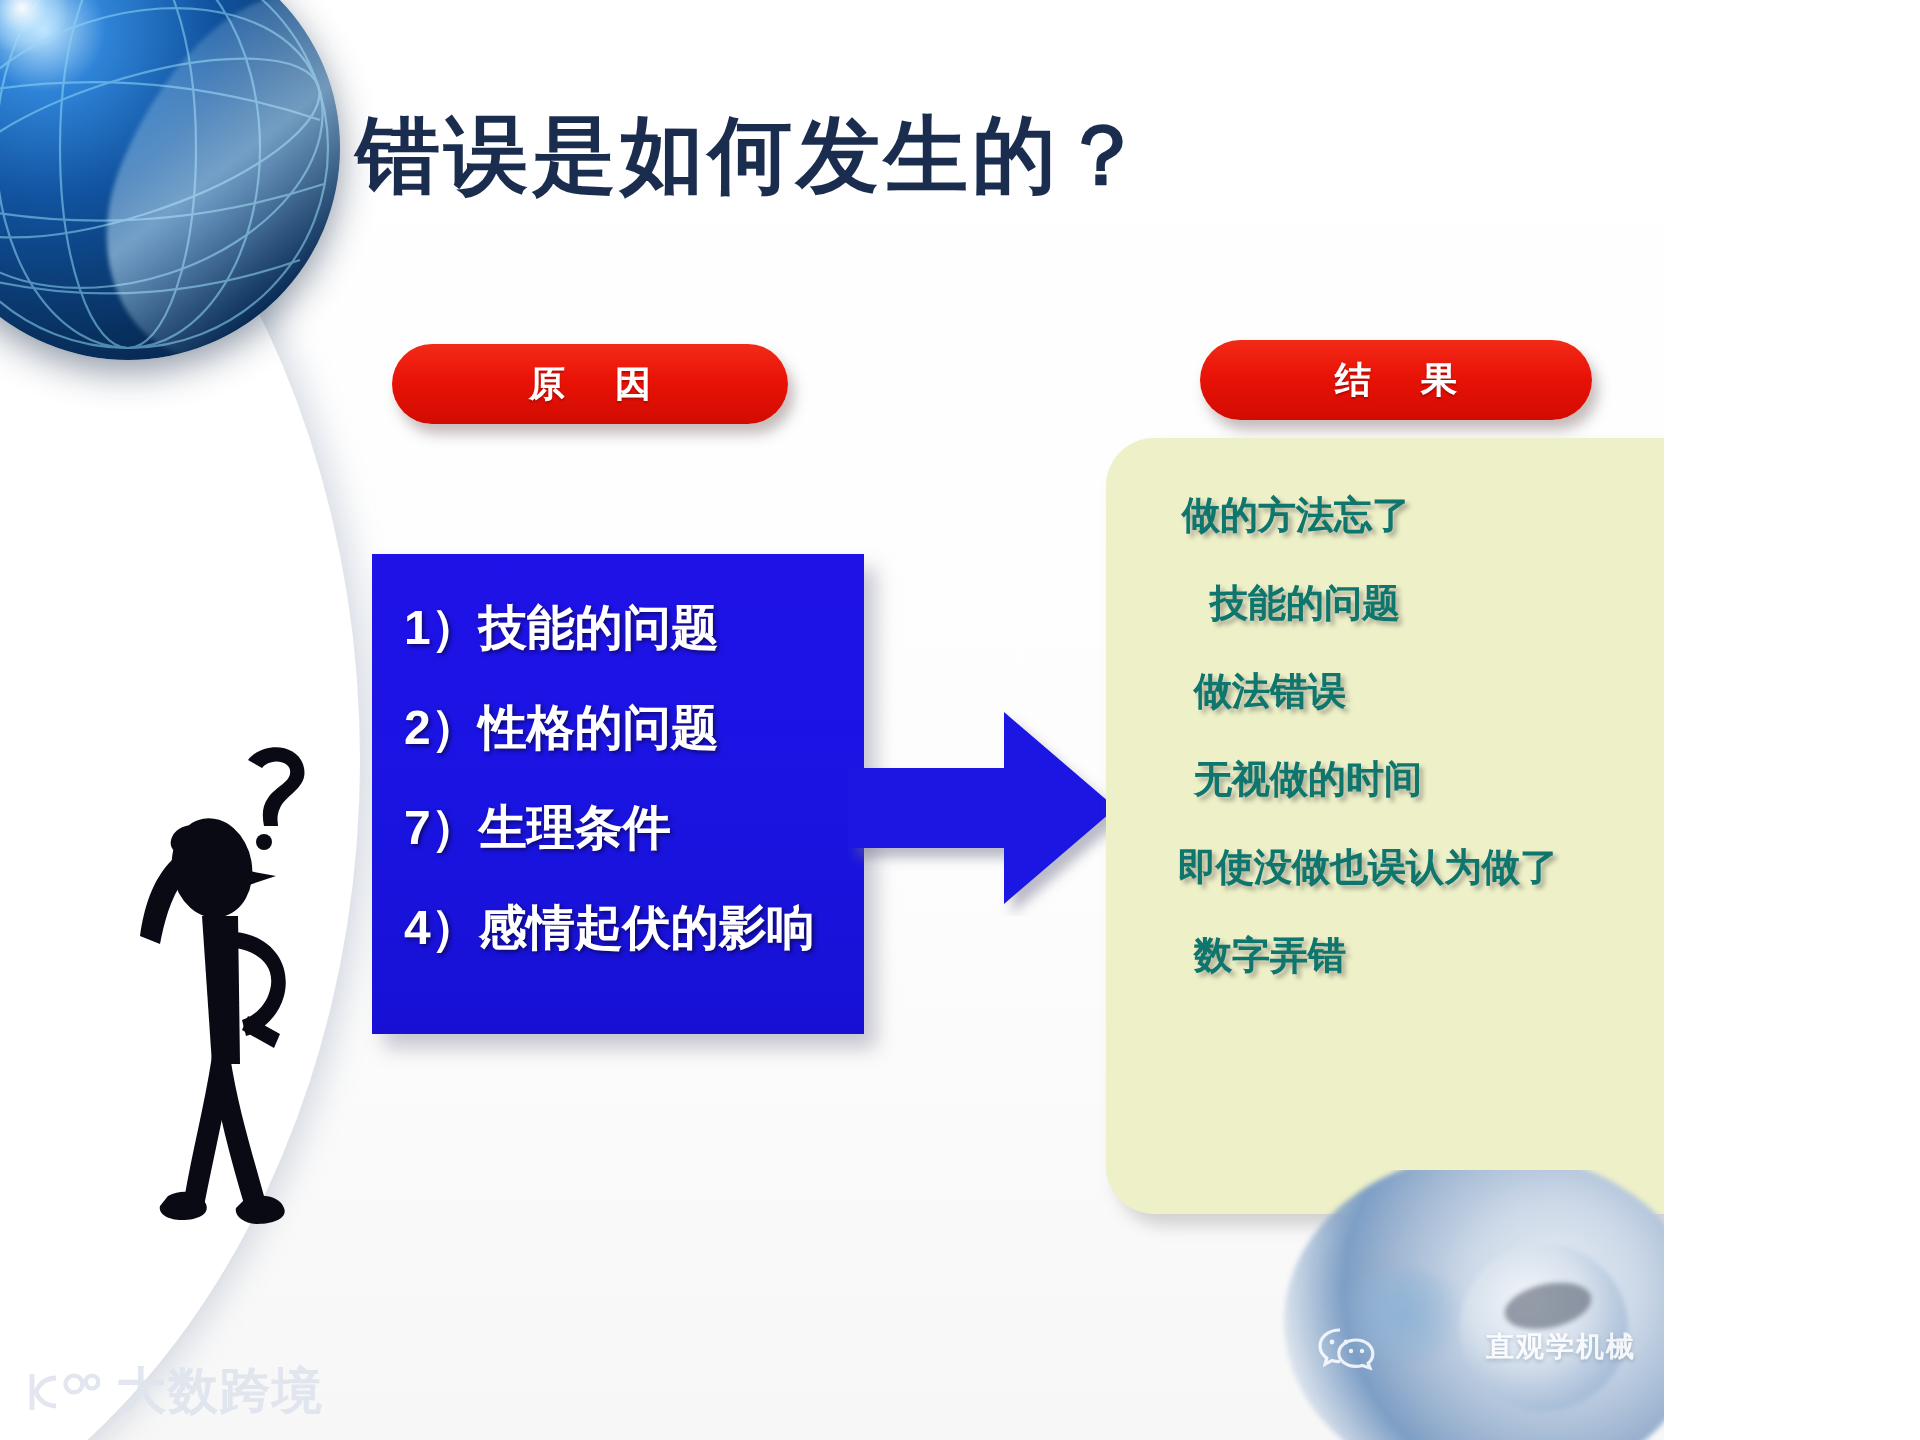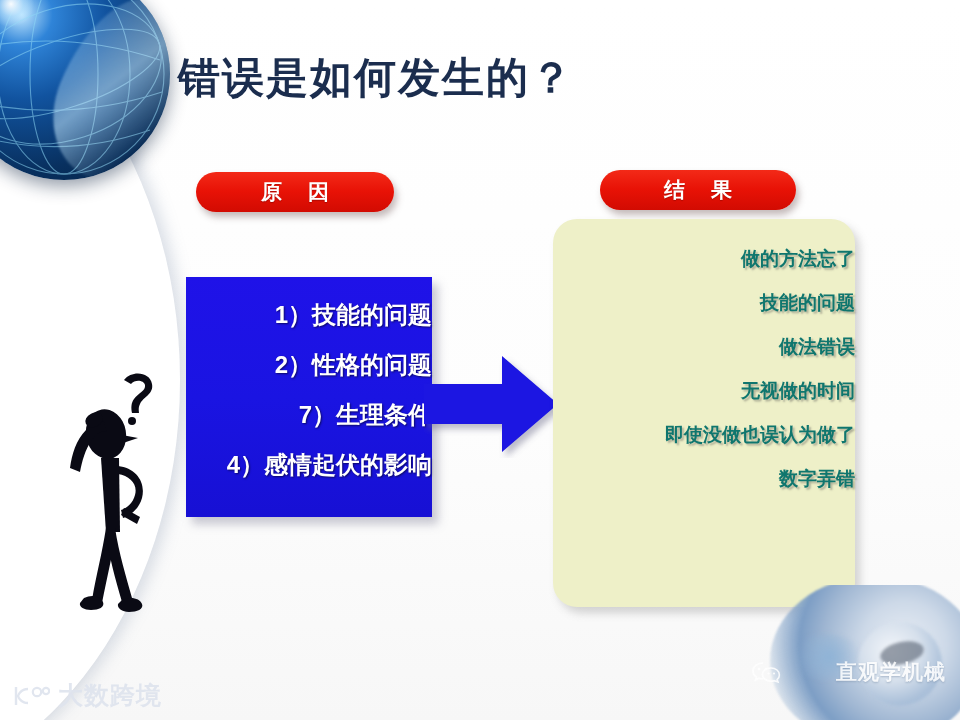--- a/index.html
+++ b/index.html
@@ -5,25 +5,24 @@
   html, body {
     margin: 0;
     padding: 0;
     background: #ffffff;
   }
   body {
     font-family: "Liberation Sans", "DejaVu Sans", sans-serif;
   }
   #slide {
     position: relative;
-    width: 960px;
+    width: 832px;
     height: 720px;
     overflow: hidden;
     background: #ffffff;
-    text-align: right;
   }
 
   
   .bg-white-base {
     position: absolute;
     inset: 0;
     background: linear-gradient(180deg, #ffffff 0%, #fdfdfd 60%, #f7f7f7 100%);
   }
 
   
@@ -175,21 +174,21 @@
   .pill {
     position: absolute;
     height: 40px;
     border-radius: 22px;
     background: linear-gradient(180deg, #f32a18 0%, #e81206 48%, #d20b02 100%);
     box-shadow: 3px 5px 7px rgba(90,60,60,0.35);
     display: flex;
     align-items: center;
     justify-content: center;
     color: #ffffff;
-    font-size: 21px;
+    font-size: 18px;
     font-weight: 700;
     letter-spacing: 10px;
     text-indent: 10px;
     text-shadow: 0 1px 1px rgba(110,0,0,0.45);
   }
   .pill-cause { left: 196px; top: 172px; width: 198px; }
   .pill-result { left: 600px; top: 170px; width: 196px; }
 
   
   .cause-box {
@@ -267,21 +266,21 @@
   .wm-right {
     position: absolute;
     right: 14px;
     bottom: 34px;
     display: flex;
     align-items: center;
     gap: 7px;
     opacity: .85;
   }
   .wm-right .wm-text {
-    font-size: 21px;
+    font-size: 14px;
     font-weight: 700;
     color: #ffffff;
     letter-spacing: 1px;
     text-shadow: 0 1px 2px rgba(120,140,165,.6);
     margin-left: 48px;
   }
   .wm-right .wm-logo { width: 30px; height: 24px; }
 
   
   .stick {

